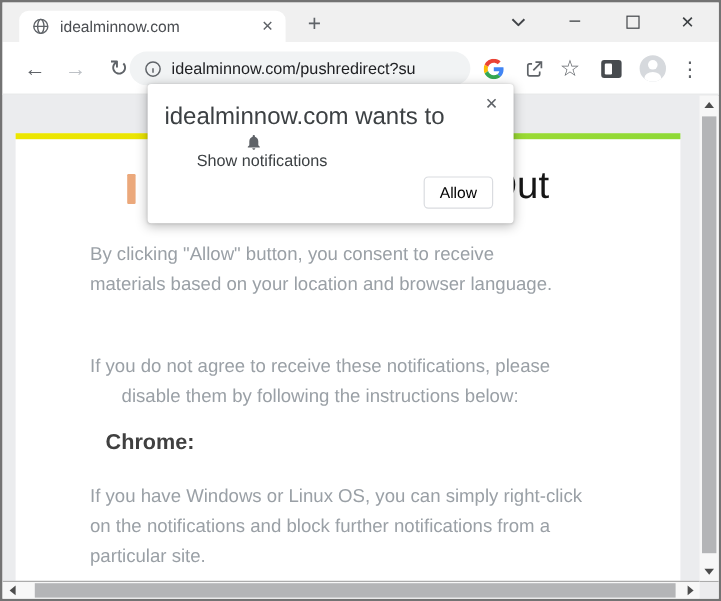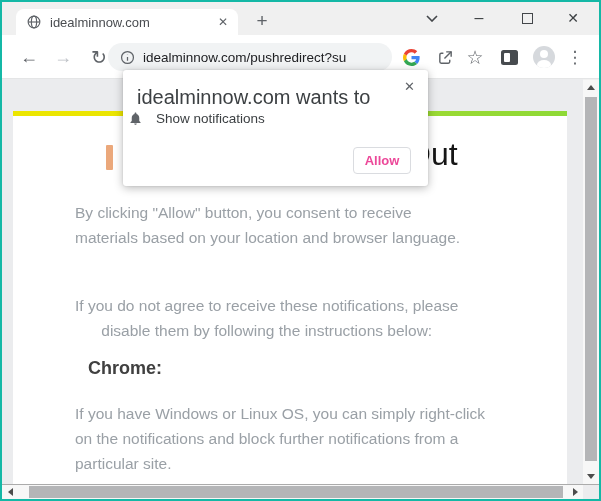--- a/index.html
+++ b/index.html
@@ -1,19 +1,19 @@
 <!DOCTYPE html>
 <html><head>
 <meta charset="utf-8">
 <style>
   * { margin:0; padding:0; box-sizing:border-box; }
   body { font-family:"Liberation Sans", sans-serif; background:#ffffff; }
   .window {
     position:relative; width:601px; height:501px;
-    border:2px solid #14b8a6; background:#f0f0f0; overflow:hidden;
+    border:2px solid #737373; background:#f0f0f0; overflow:hidden;
   }
   
   .titlebar { position:absolute; left:0; top:0; width:597px; height:33px; background:#f0f0f0; }
   .tab {
     position:absolute; left:14px; top:7px; width:222px; height:26px;
     background:#ffffff; border-radius:8px 8px 0 0;
     display:flex; align-items:center; padding:0 8px 0 11px;
   }
   .tab-title { font-size:13px; color:#4a4d51; flex:1; margin-left:9px; white-space:nowrap; overflow:hidden; }
   .tab-close { font-size:12px; color:#5f6368; cursor:default; padding:0 2px; }
@@ -58,25 +58,25 @@
   .para-1 { top:121px; }
   .para-2 { top:214px;text-align:center; }
   .section-heading { position:absolute; left:86px; top:279px; font-size:18px; font-weight:bold; color:#404040; }
   .para-3 { top:322px; }
   
   .dialog { position:absolute; left:121px; top:68px; width:305px; height:116px;
     background:#ffffff; border-radius:3px; z-index:30;
     box-shadow:0 2px 10px rgba(0,0,0,0.28), 0 0 2px rgba(0,0,0,0.12); }
   .dialog-close { position:absolute; right:13px; top:9px; font-size:13px; color:#5f6368; }
   .dialog-title { position:absolute; left:14px; top:16px; font-size:20px; color:#3c4043; }
-  .perm-row { position:absolute; left:5px; top:41px; display:flex; align-items:center; }
+  .perm-row { position:absolute; left:28px; top:41px; display:flex; align-items:center;flex-direction:column; }
   .perm-label { font-size:13.5px; color:#3c4043; margin-left:13px; }
   .dlg-buttons { position:absolute; right:17px; top:77px; display:flex; gap:12px; }
   .dlg-btn { width:58px; height:27px; background:#ffffff; border:1px solid #dadce0; border-radius:4px;
-    color:#ec4899; font-size:13px; font-weight:700; font-family:"Liberation Sans", sans-serif;
+    color:#000000; font-size:13px; font-weight:400; font-family:"Liberation Sans", sans-serif;
     display:flex; align-items:center; justify-content:center; }
   
   .vscroll { position:absolute; left:581px; top:78px; width:16px; height:404px;
     background:#f7f7f7; display:flex; flex-direction:column; align-items:center; z-index:6; }
   .scroll-btn { width:16px; height:15px; display:flex; align-items:center; justify-content:center; flex:0 0 auto; }
   .vtrack { position:relative; flex:1; width:16px; }
   .vthumb { position:absolute; left:2px; top:2px; width:12px; height:364px; background:#b4b5b7; }
   .hscroll { position:absolute; left:0; top:482px; width:581px; height:15px;
     background:#f7f7f7; border-top:1px solid #ababab; display:flex; align-items:center; z-index:6; }
   .htrack { position:relative; flex:1; height:14px; }

